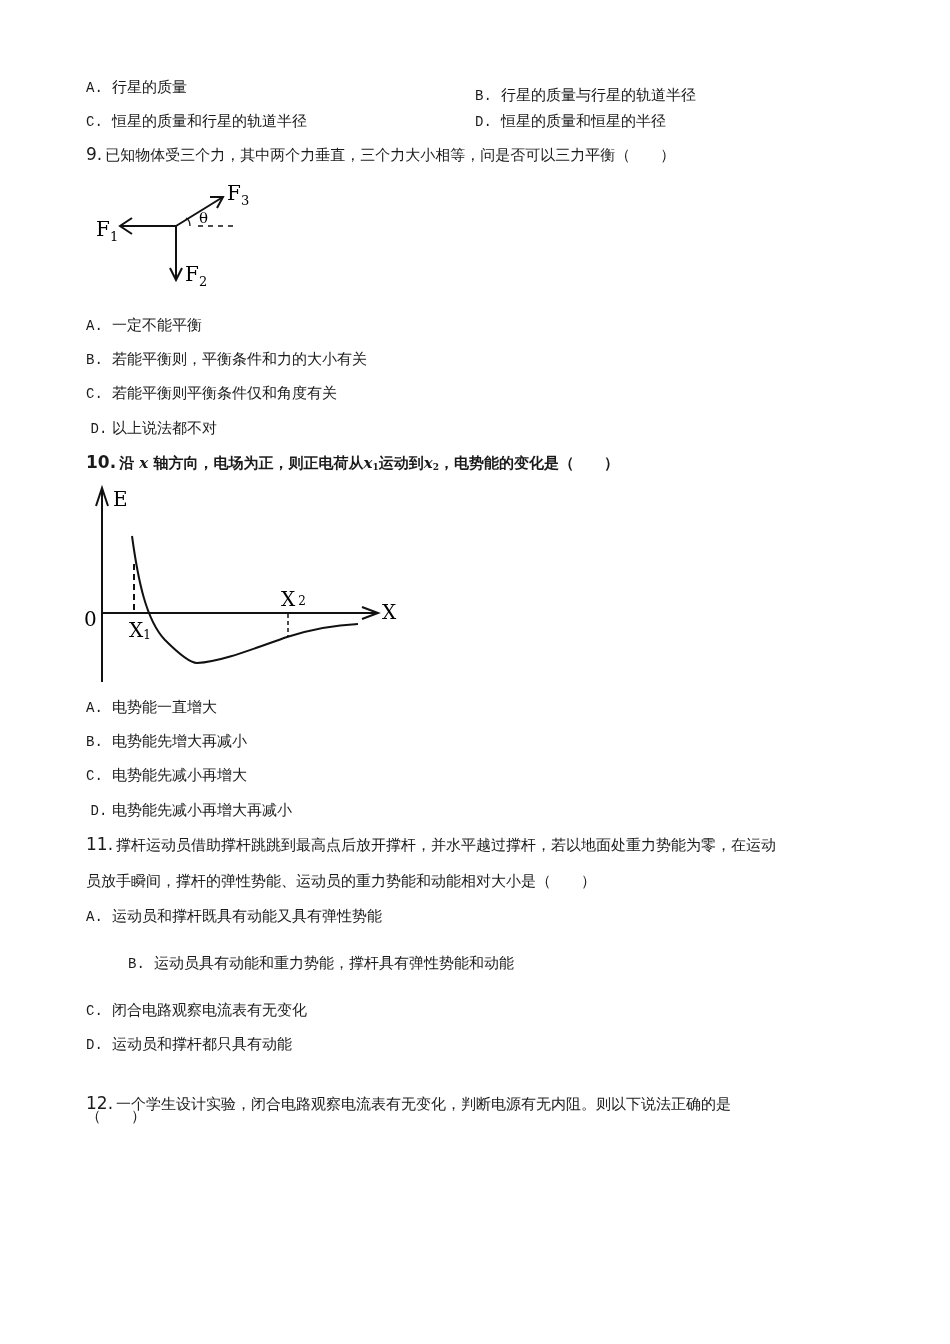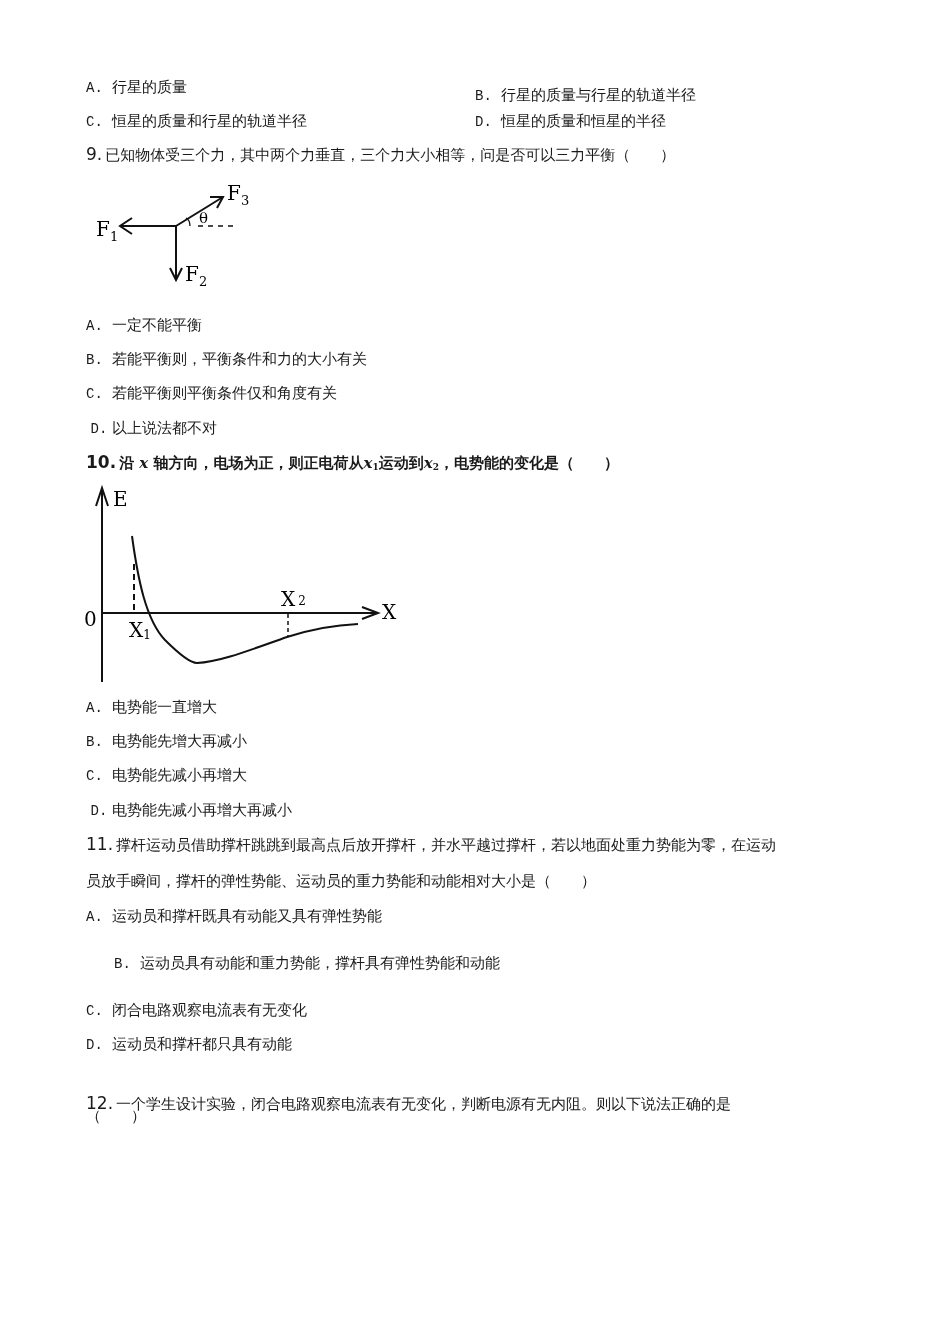--- a/index.html
+++ b/index.html
@@ -109,21 +109,21 @@
 <div class="abs q" style="left:86px; top:833px;">
   <span class="num">11.</span><span>撑杆运动员借助撑杆跳跳到最高点后放开撑杆，并水平越过撑杆，若以地面处重力势能为零，在运动</span>
 </div>
 <div class="abs q" style="left:86px; top:870px;">
   <span>员放手瞬间，撑杆的弹性势能、运动员的重力势能和动能相对大小是（　　）</span>
 </div>
 
 <div class="abs opt" style="left:86px; top:906px;">
   <span class="lbl">A.</span><span>运动员和撑杆既具有动能又具有弹性势能</span>
 </div>
-<div class="abs opt" style="left:114px; top:953px;">
+<div class="abs opt" style="left:128px; top:953px;">
   <span class="lbl">B.</span><span>运动员具有动能和重力势能，撑杆具有弹性势能和动能</span>
 </div>
 <div class="abs opt" style="left:86px; top:1000px;">
   <span class="lbl">C.</span><span>闭合电路观察电流表有无变化</span>
 </div>
 <div class="abs opt" style="left:86px; top:1034px;">
   <span class="lbl">D.</span><span>运动员和撑杆都只具有动能</span>
 </div>
 
 <div class="abs q" style="left:86px; top:1068px;margin-top:24px;">

